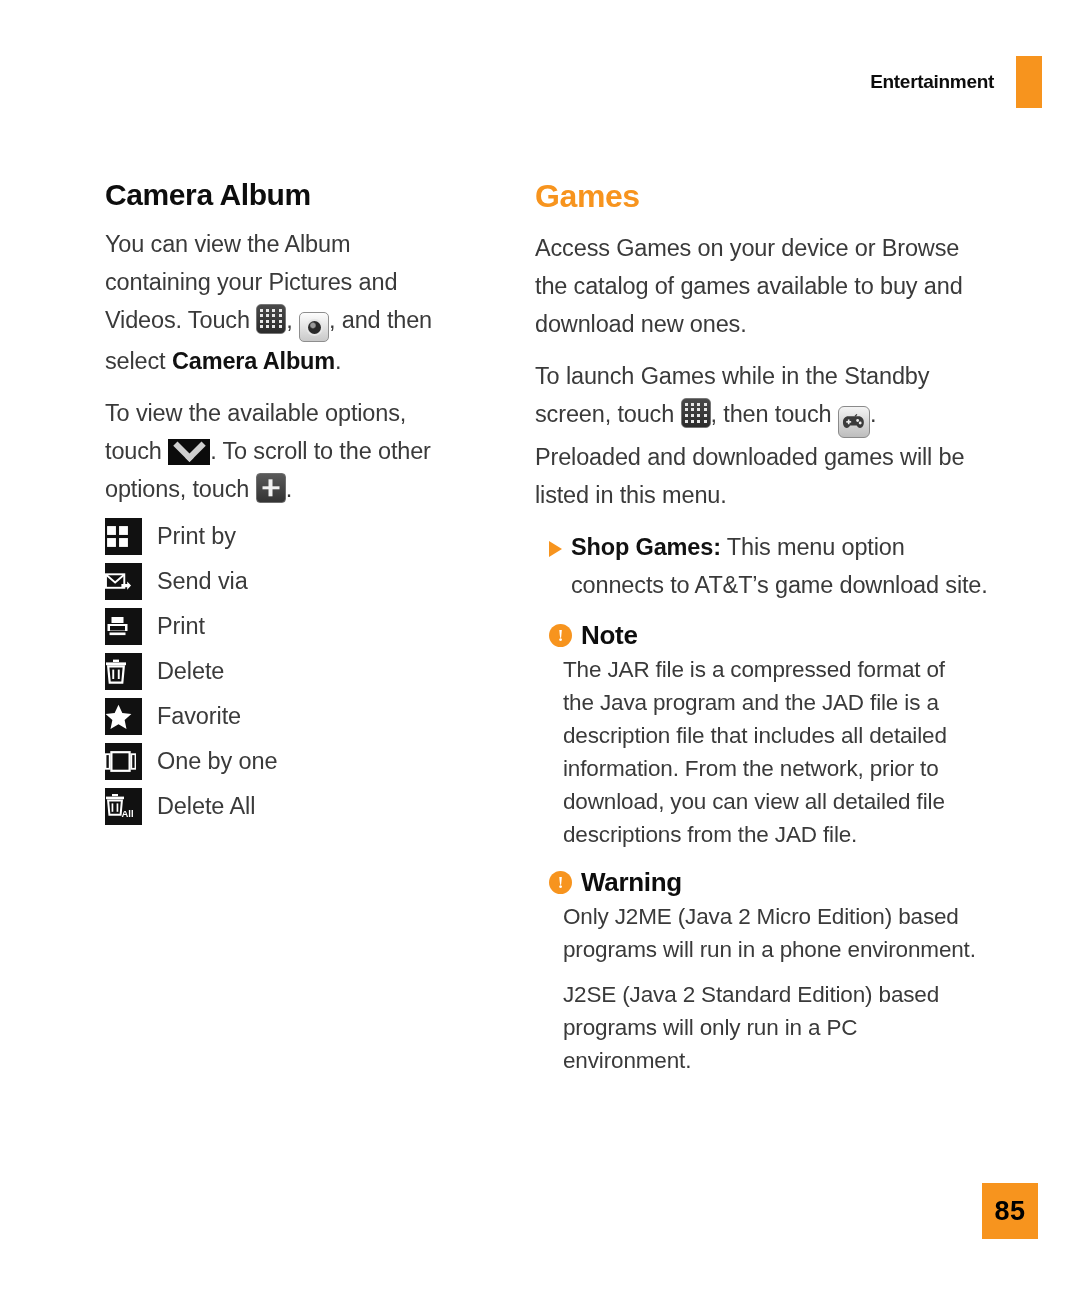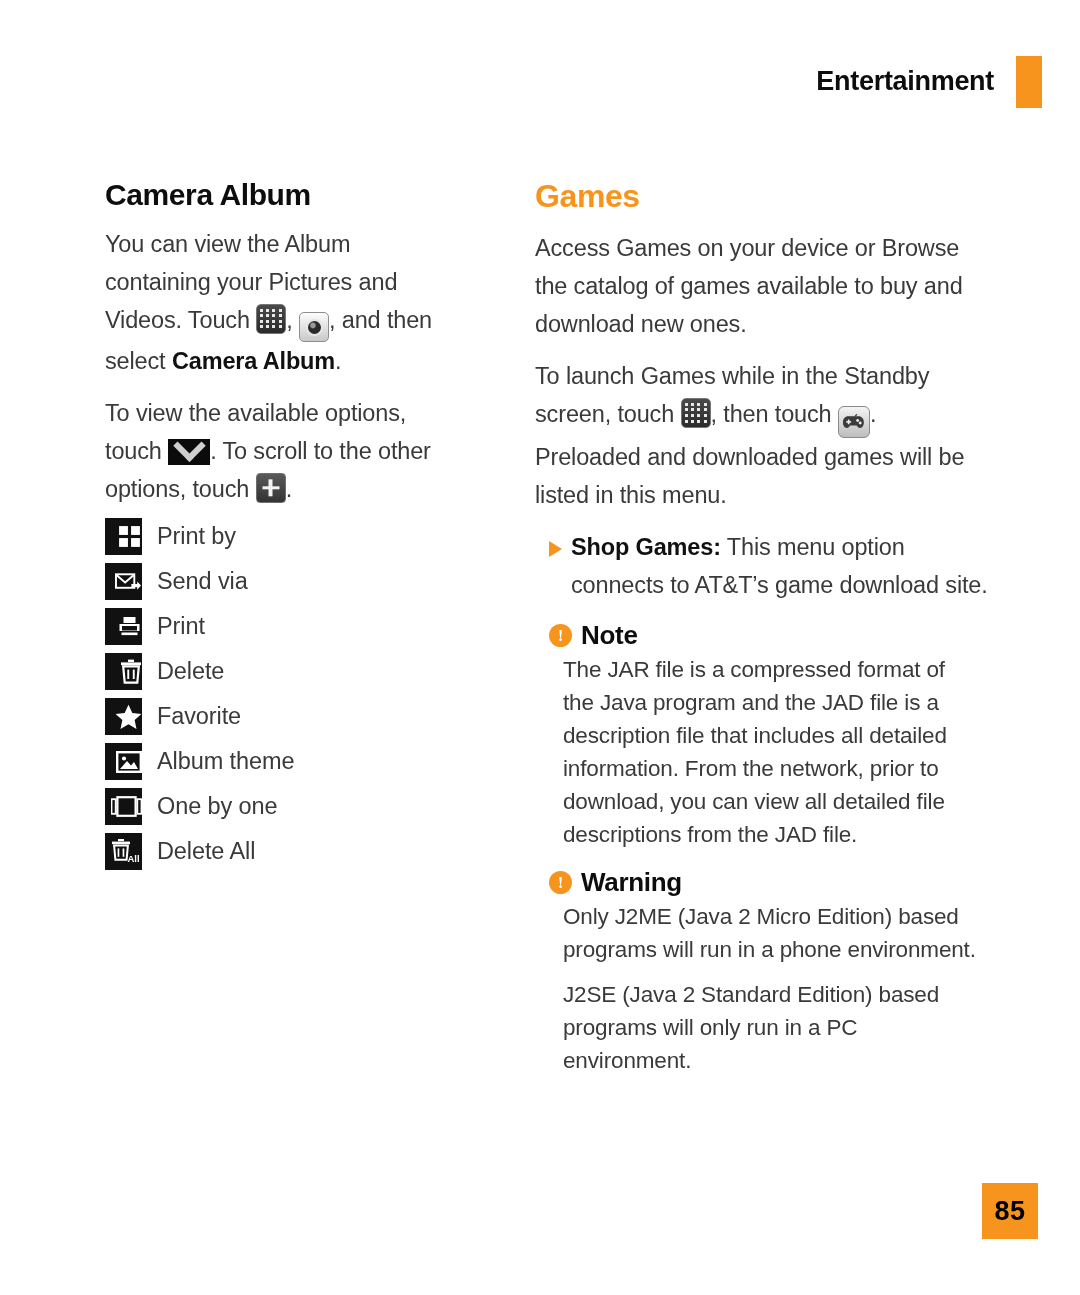--- a/index.html
+++ b/index.html
@@ -20,21 +20,21 @@
   .page-header {
     position: absolute;
     top: 56px;
     right: 0;
     width: 100%;
     display: flex;
     justify-content: flex-end;
     align-items: center;
   }
   .header-title {
-    font-size: 27px;
+    font-size: 19px;
     font-weight: bold;
     letter-spacing: -0.3px;
     color: #0d0d0d;
     line-height: 1;
     padding-bottom: 2px;
   }
   .header-bar {
     width: 26px;
     height: 52px;
     background: #F7941E;
@@ -203,21 +203,21 @@
     height: 45px;
   }
   .opt-icon {
     width: 37px;
     height: 37px;
     background: #111111;
     flex: 0 0 37px;
     margin-right: 15px;
     display: flex;
     align-items: center;
-    justify-content: flex-end;
+    justify-content: flex-start;
     position: relative;
   }
   .opt-icon svg { display: block; }
   .opt-label {
     font-size: 23.5px;
     color: #3a3a3a;
     letter-spacing: -0.1px;
     line-height: 1;
   }
 
@@ -381,30 +381,20 @@
 
       <li>
         <span class="opt-icon">
           <svg width="27" height="26" viewBox="0 0 26 25">
             <polygon points="13,0.6 16.7,8.6 25.4,9.5 18.9,15.4 20.7,24 13,19.6 5.3,24 7.1,15.4 0.6,9.5 9.3,8.6" fill="#fff"></polygon>
           </svg>
         </span>
         <span class="opt-label">Favorite</span>
       </li>
 
-      <li>
-        <span class="opt-icon">
-          <svg width="26" height="22" viewBox="0 0 26 22">
-            <rect x="1.2" y="1.2" width="23.6" height="19.6" fill="none" stroke="#fff" stroke-width="2.4"></rect>
-            <circle cx="8" cy="7.5" r="2.1" fill="#fff"></circle>
-            <polygon points="4,18 11,10 15,14.5 18,11 22,18" fill="#fff"></polygon>
-          </svg>
-        </span>
-        <span class="opt-label">Album theme</span>
-      </li>
 
       <li>
         <span class="opt-icon">
           <svg width="31" height="21" viewBox="0 0 31 21">
             <rect x="0.5" y="3.2" width="4.2" height="14.6" fill="none" stroke="#fff" stroke-width="1.8"></rect>
             <rect x="26.3" y="3.2" width="4.2" height="14.6" fill="none" stroke="#fff" stroke-width="1.8"></rect>
             <rect x="6.4" y="1.2" width="18.2" height="18.6" fill="none" stroke="#fff" stroke-width="2.2"></rect>
           </svg>
         </span>
         <span class="opt-label">One by one</span>

